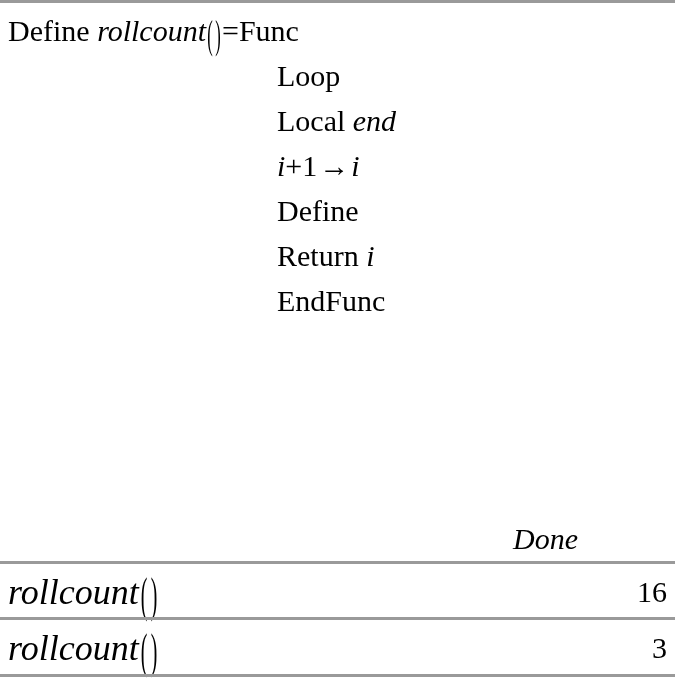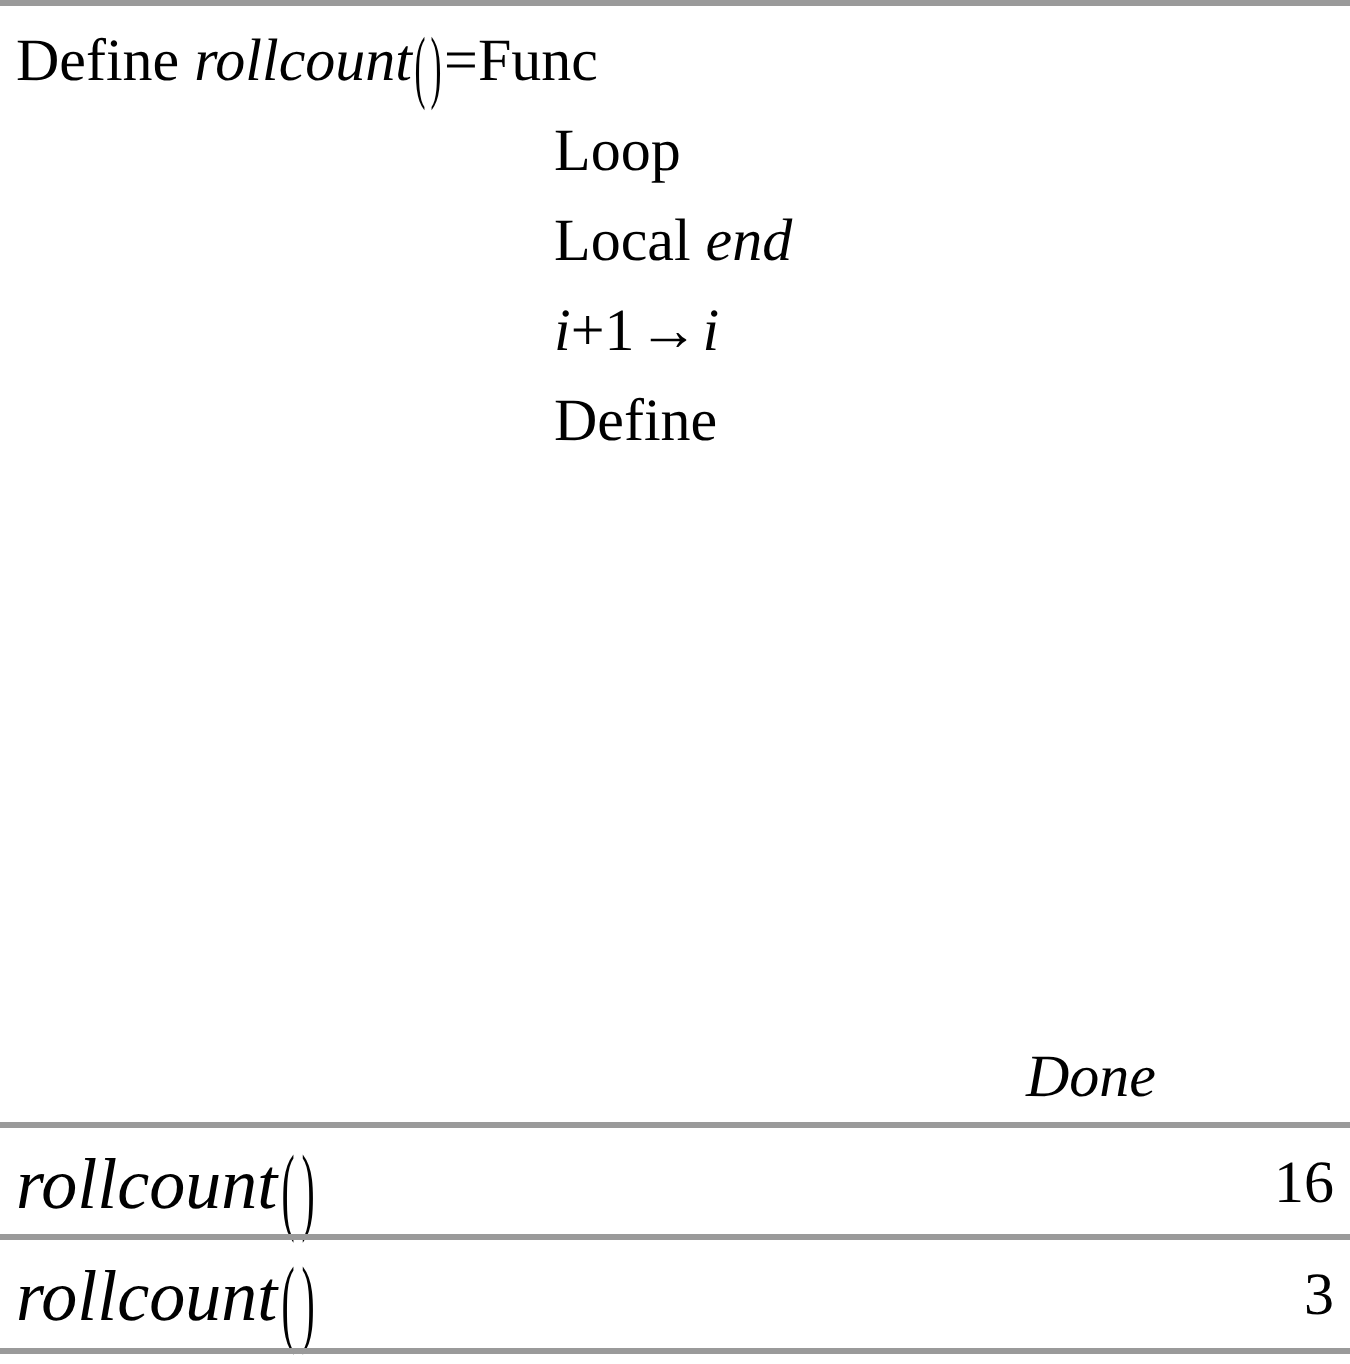--- a/index.html
+++ b/index.html
@@ -144,20 +144,22 @@
 
     <div class="code-line">
       <span class="kw">Define</span><span>&nbsp;</span><span class="ident">rollcount</span><span class="paren">(</span><span class="paren">)</span><span class="op">=</span><span class="kw">Func</span>
     </div>
 
     <div id="program-lines">
         <div class="code-line indent"><span class="kw">Loop</span></div>
         <div class="code-line indent"><span class="kw">Local </span><span class="ident">end</span></div>
         <div class="code-line indent"><span class="ident">i</span><span class="num">+1</span><span class="arrow">→</span><span class="ident">i</span></div>
         <div class="code-line indent"><span class="kw">Define</span></div>
+        <div class="code-line indent"><span class="kw">Return </span><span class="ident">i</span></div>
+        <div class="code-line indent"><span class="kw">EndFunc</span></div>
       </div>
 
   </div>
 
   <div class="result-done">Done</div>
 
   <div class="sep sep-1"></div>
 
   <div class="history-row row-1">
     <span class="entry"><span class="ident">rollcount</span><span class="paren">(</span><span class="paren">)</span></span>

